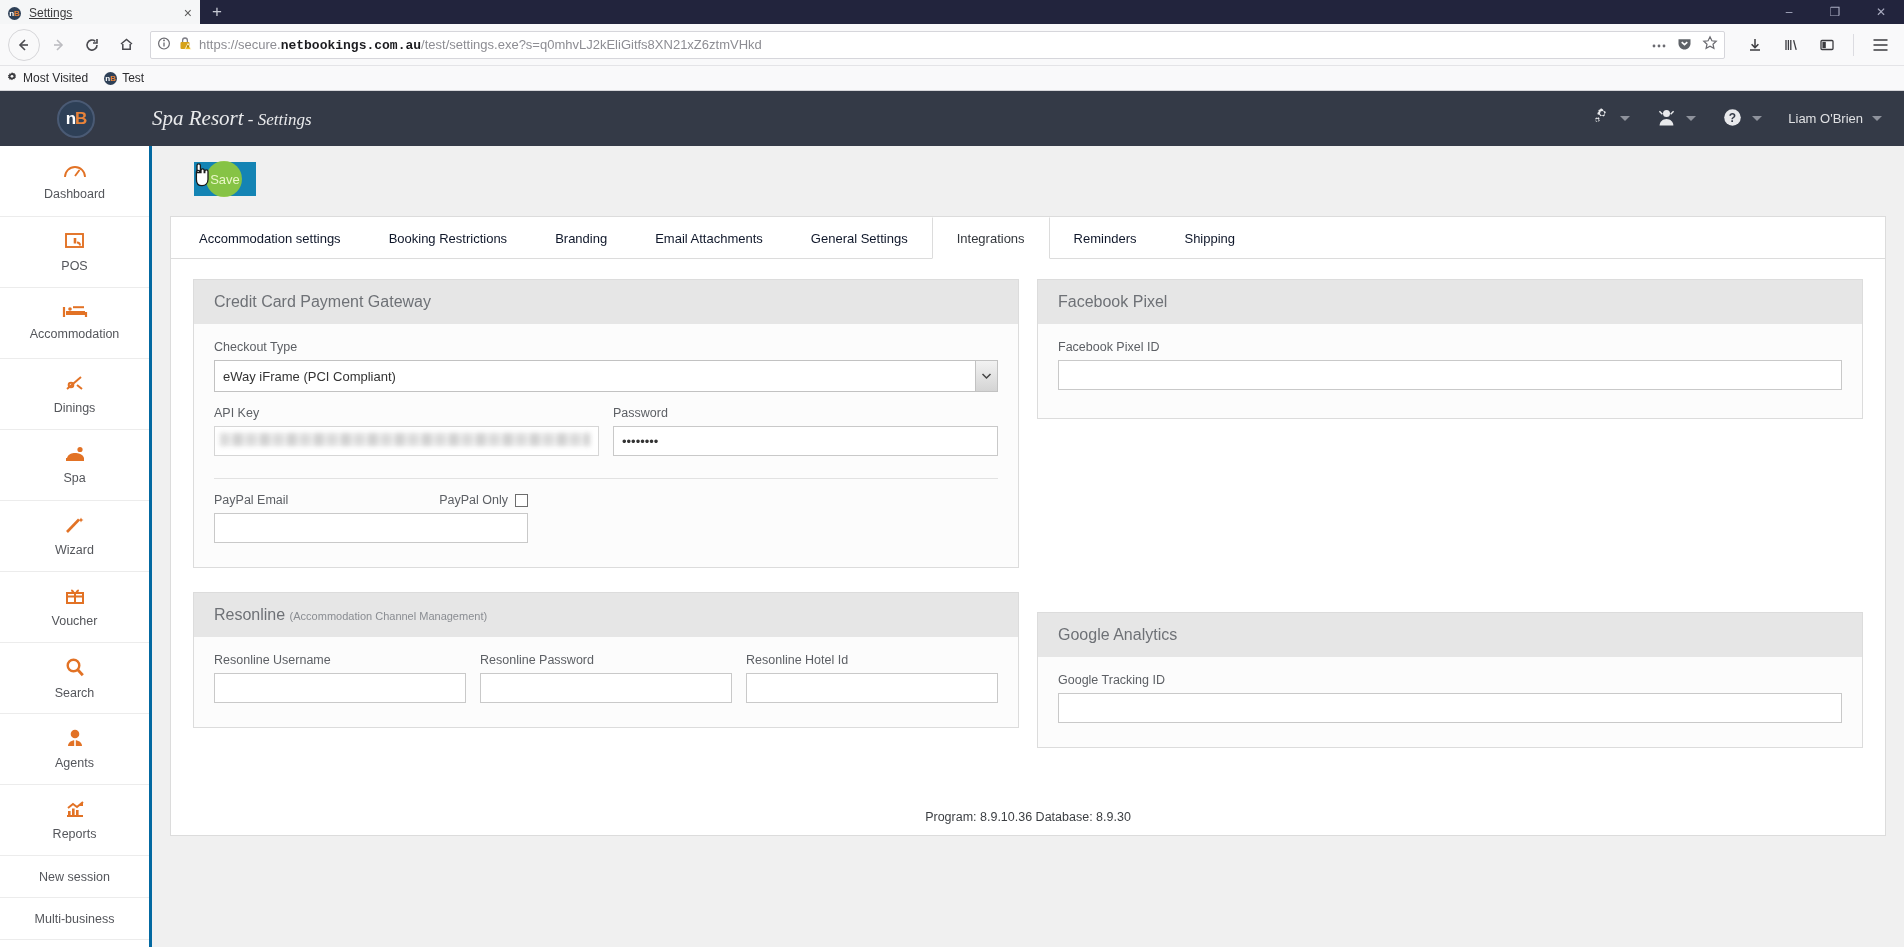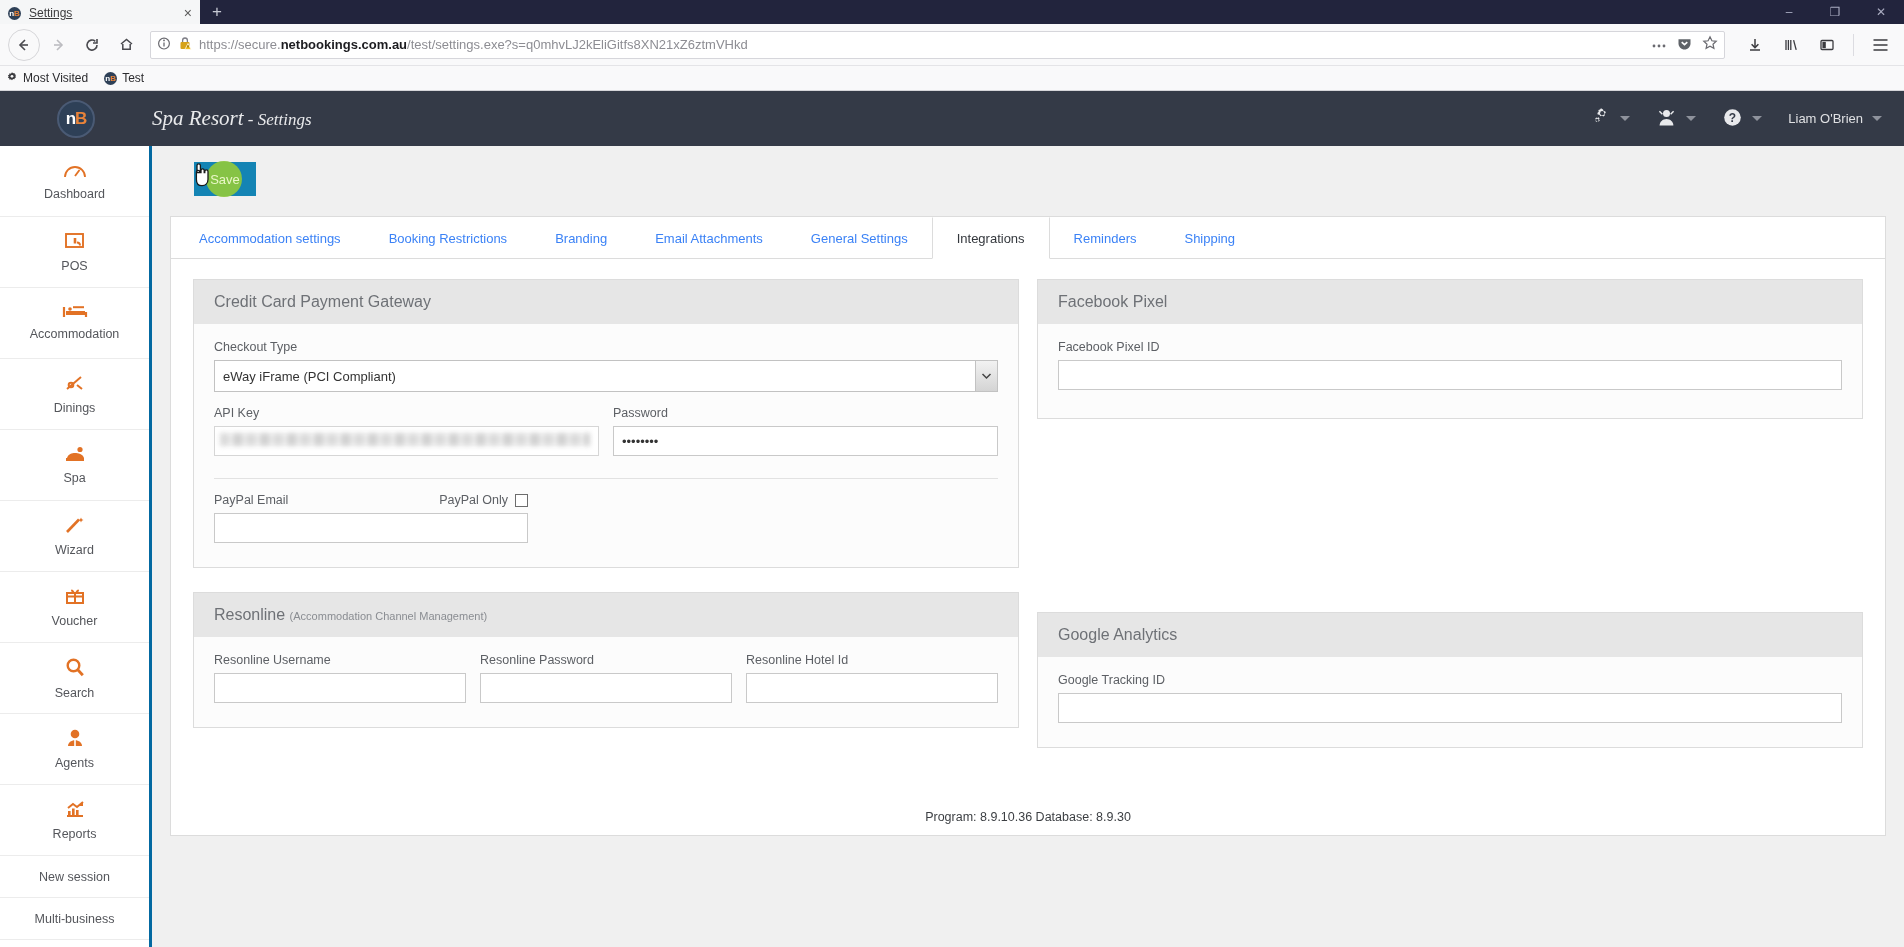--- a/index.html
+++ b/index.html
@@ -60,21 +60,21 @@
   }
   .navbtn.dim { color: #bcbcc0; }
   .navbtn.circled { border: 1px solid #d6d6d9; }
   .urlbar {
     flex: 1; height: 28px; margin: 0 6px;
     background: #fff; border: 1px solid #d6d6db; border-radius: 2px;
     display: flex; align-items: center; padding: 0 6px; gap: 7px;
     font-size: 13px;
   }
   .url-text { flex: 1; color: #8d8d93; white-space: nowrap; overflow: hidden; }
-  .url-text b { color: #1c1c20; font-weight: 700; }
+  .url-text b { color: #1c1c20; font-weight: 700; font-family: Liberation Mono, monospace; }
   .url-icons { display: flex; align-items: center; gap: 10px; color: #6a6a70; }
   .toolbar-right { display: flex; align-items: center; gap: 4px; padding-left: 6px; }
   .vsep { width: 1px; height: 22px; background: #dcdce1; margin: 0 6px; }
 
   .bookmarks {
     height: 25px; background: #f9f9fa;
     border-bottom: 1px solid #d5d5d9;
     display: flex; align-items: center; padding: 0 6px; gap: 16px;
     font-size: 12px; color: #2b2b2e;
   }
@@ -151,21 +151,21 @@
     background: #fff; border: 1px solid #dcdcdc;
     height: 620px;
   }
   .tabs {
     display: flex; align-items: flex-end;
     border-bottom: 1px solid #dcdcdc;
     padding: 0 0 0 4px; background: #fff;
   }
   .tabitem {
     padding: 13px 24px 12px 24px; font-size: 13px;
-    color: #3b82f6; cursor: pointer; white-space: nowrap;
+    color: #0f172a; cursor: pointer; white-space: nowrap;
   }
   .tabitem.active {
     color: #33373c; background: #fff;
     border-left: 1px solid #dcdcdc; border-right: 1px solid #dcdcdc;
     margin-bottom: -1px; border-bottom: 1px solid #fff;
     border-top: 1px solid #fff;
   }
 
   .cols { display: flex; gap: 18px; padding: 20px 22px; }
   .col { flex: 1; }

